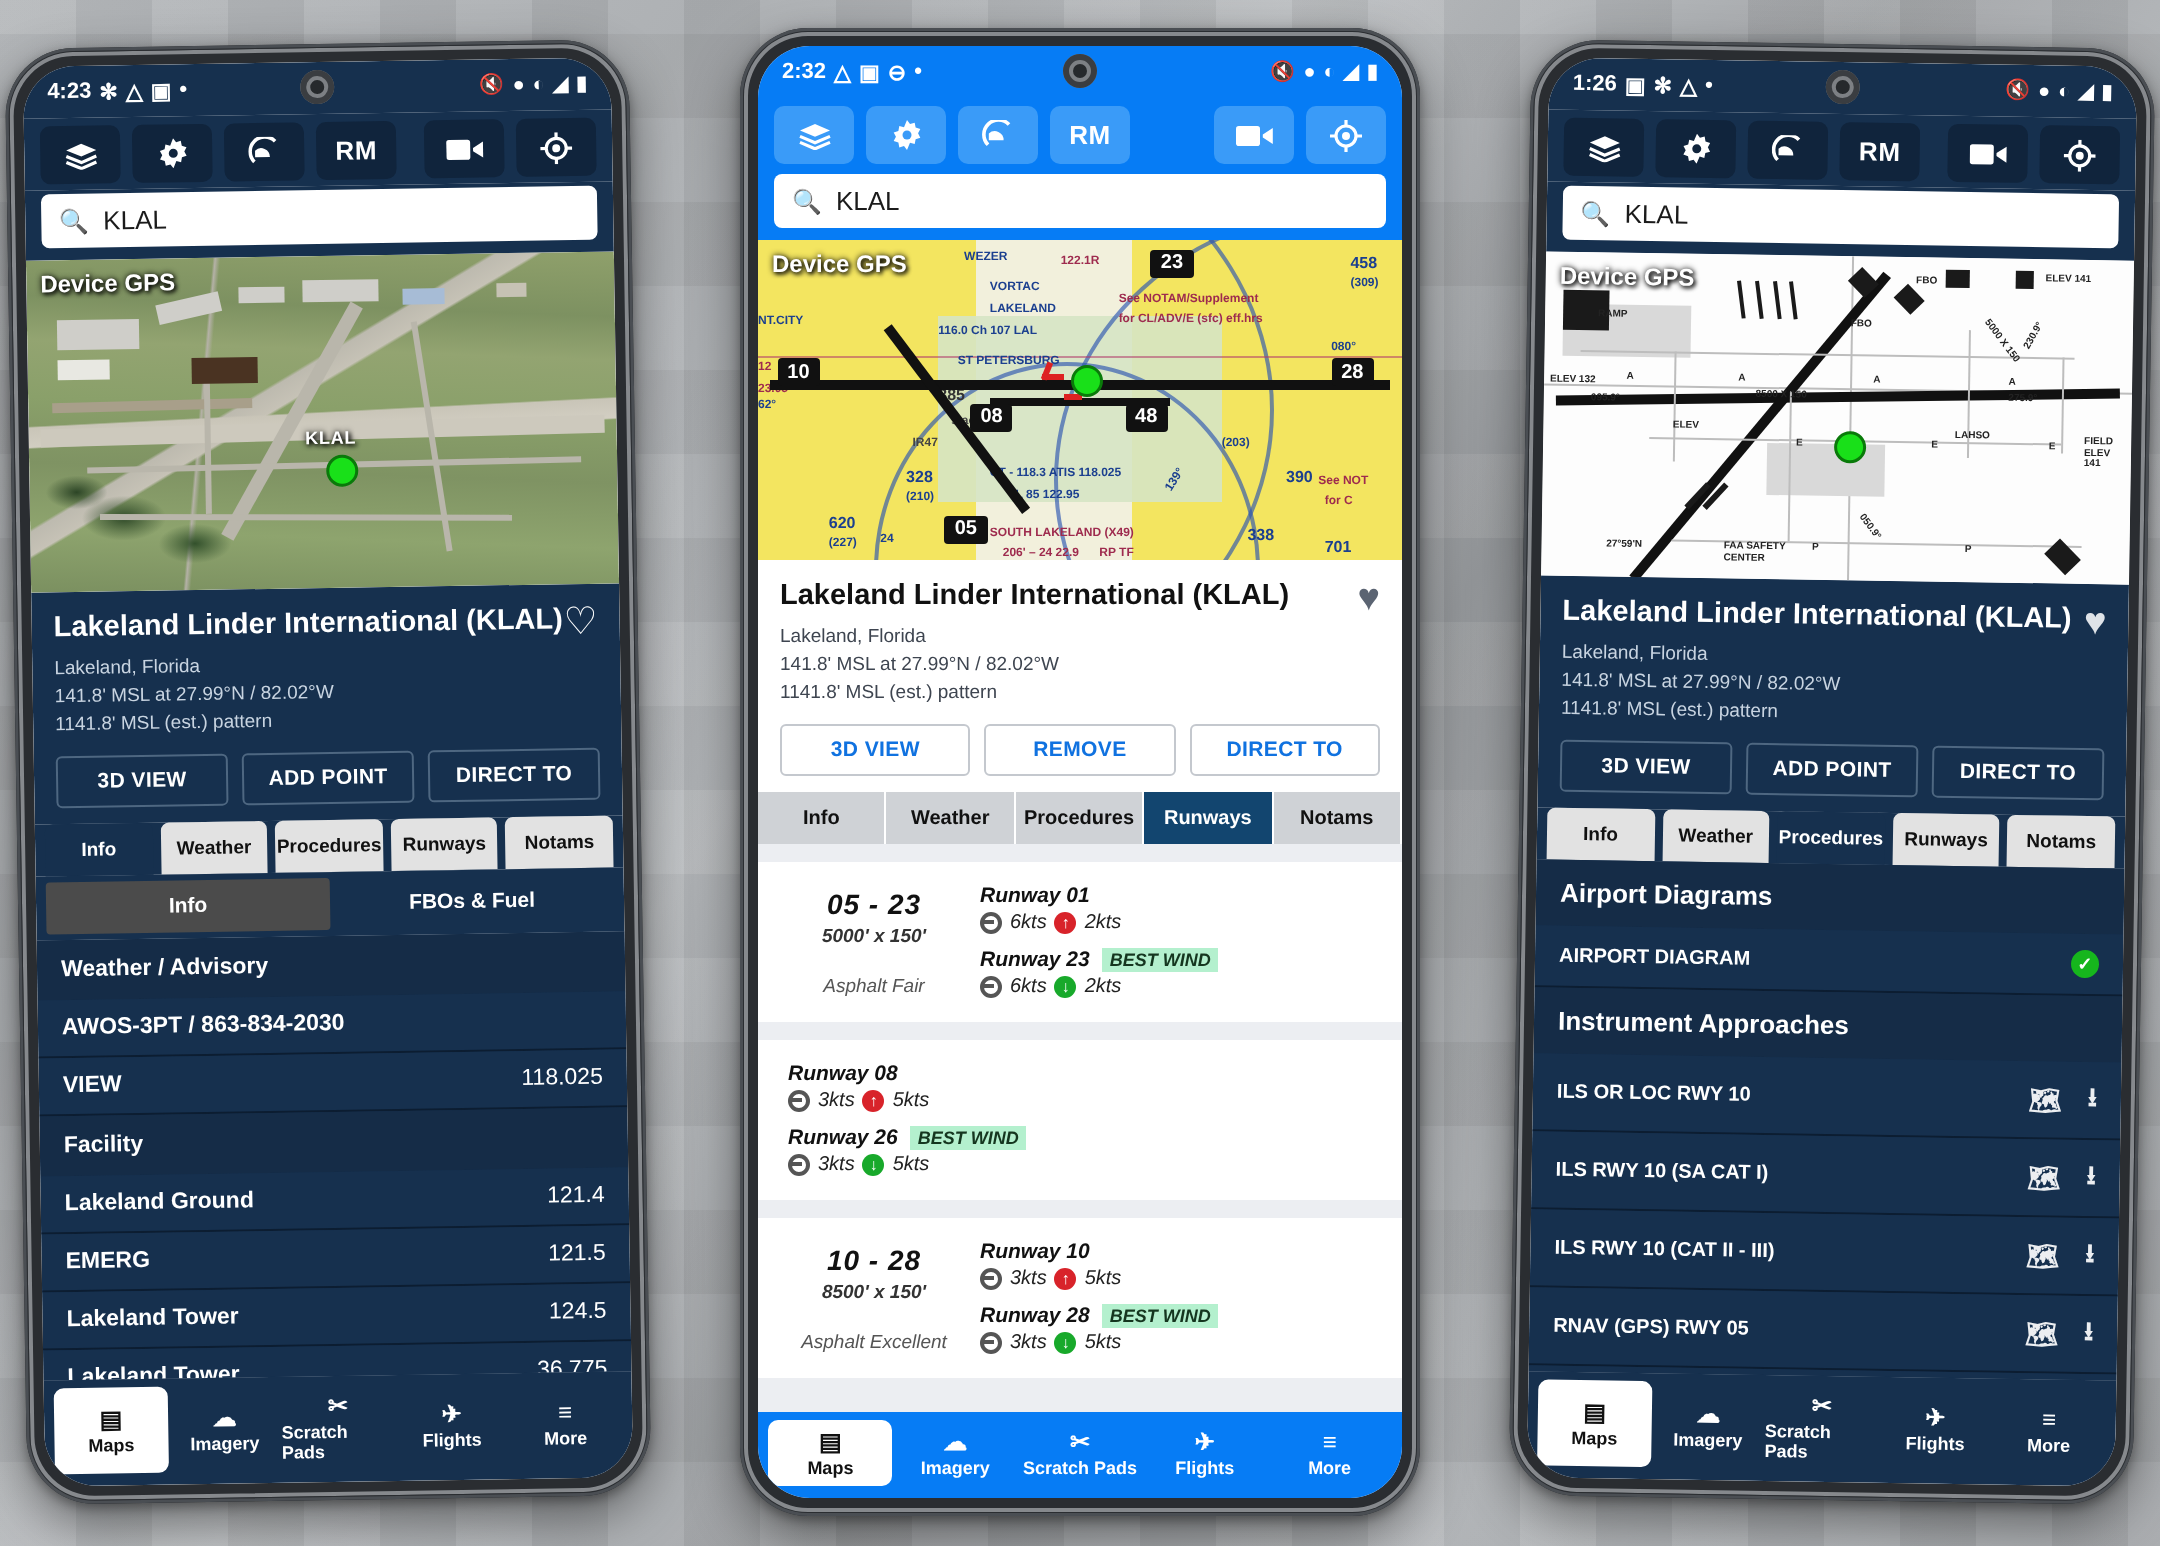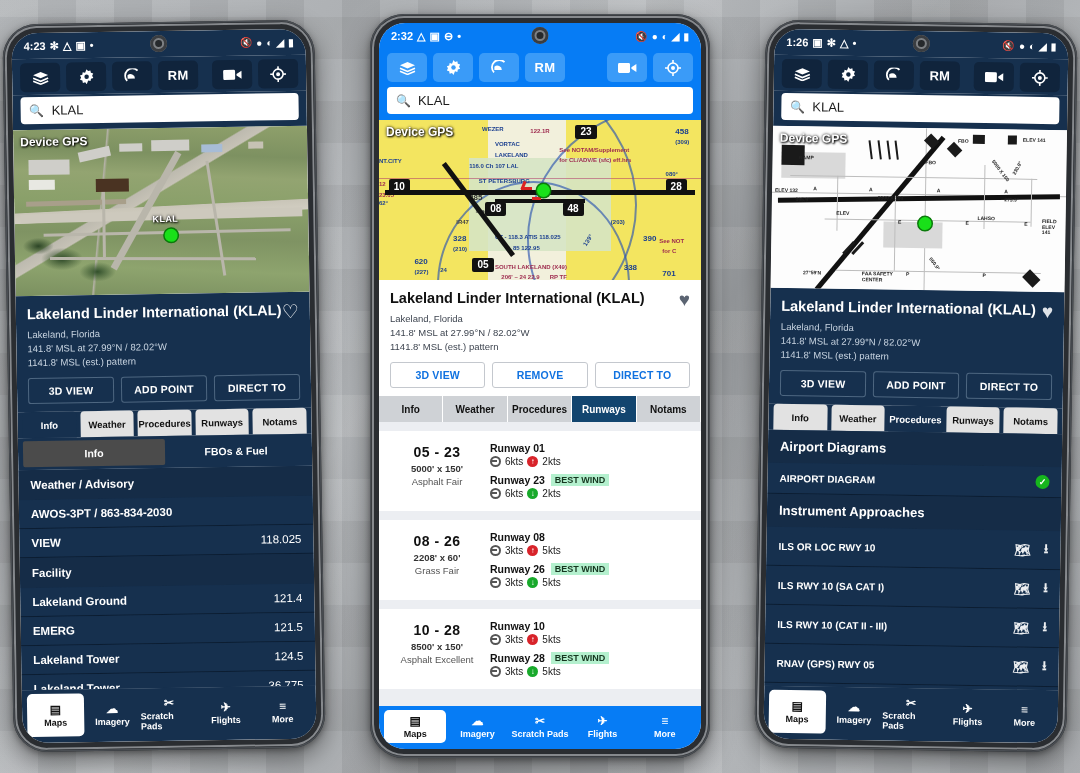--- a/index.html
+++ b/index.html
@@ -169,21 +169,21 @@
     color:#fff;font-size:9px;display:flex;align-items:center;justify-content:center;font-weight:700;
   }
   .mini-ico{ font-size:13px; opacity:.92; cursor:pointer; }
 
   
   .rwy-gap{ height:9px; background:#eceef2; }
   .rwy-row{ display:flex; padding:11px 10px 12px; background:#fff; }
   .rwy-left{ width:96px; text-align:center; flex:0 0 auto; padding-top:2px;}
   .rwy-id{ font-size:14px; font-weight:700; color:#111; letter-spacing:.5px;}
   .rwy-dim{ font-size:9.5px; font-weight:700; color:#333; margin-top:3px;}
-  .rwy-surf{ font-size:9.5px; color:#555; margin-top:2px;}
+  .rwy-surf{ font-size:9.5px; color:#555; margin-top:14px;}
   .rwy-right{ flex:1; padding-left:5px; }
   .rwy-name{ font-size:10.5px; font-weight:700; color:#111; display:flex; align-items:center; gap:6px;}
   .best{ background:#b4f0ce; color:#15361f; font-size:9px; font-weight:700; padding:1px 4px; }
   .winds{ display:flex; align-items:center; gap:4px; font-size:10px; color:#222; margin:2px 0 7px;}
   .wcirc{
     width:11px;height:11px;border-radius:50%;background:#fff;
     box-shadow:inset 0 0 0 2px #555; display:inline-block; position:relative;
   }
   .wcirc::after{content:"";position:absolute;left:1px;top:4px;width:6px;height:2px;background:#555;}
   .warrow{
@@ -228,21 +228,21 @@
   .t-blue .toolbar{ background:#067cf5; }
   .t-blue .tbtn{ background:#3a9bf8; }
   .t-blue .searchwrap{ background:#067cf5; }
   .t-blue .infocard{ background:#fff; color:#111; }
   .t-blue .ic-sub{ color:#3e4550; }
   .t-blue .heart{ color:#5b6472; }
   .t-blue .act{ background:#fff; color:#1072e0; border:1px solid #c4c8ce; }
   .t-blue .tabs{ background:#fff; gap:0; padding:0; }
   .t-blue .tab{ background:#cfd2d6; color:#111; border-radius:0; border-right:1px solid #fff; font-size:10px;}
   .t-blue .tab.active{ background:#12456f; color:#fff; }
-  .t-blue .content{ background:#0f172a; }
+  .t-blue .content{ background:#0f172a;font-style:italic; }
   .t-blue .bottomnav{ background:#067cf5; }
 </style>
 </head>
 <body>
 
 <div class="stage">
 
   <div class="phone" id="phone-left">
     <div class="screen t-dark">
 
@@ -602,25 +602,20 @@
               <span>6kts</span>
               <span class="warrow dn">↓</span>
               <span>2kts</span>
             </div>
           </div>
         </div>
 
         <div class="rwy-gap"></div>
 
         <div class="rwy-row">
-          <div class="rwy-left">
-            <div class="rwy-id">08 - 26</div>
-            <div class="rwy-dim">2208' x 60'</div>
-            <div class="rwy-surf">Grass Fair</div>
-          </div>
           <div class="rwy-right">
             <div class="rwy-name">
               <span>Runway 08</span>
             </div>
             <div class="winds">
               <span class="wcirc"></span>
               <span>3kts</span>
               <span class="warrow up">↑</span>
               <span>5kts</span>
             </div>

